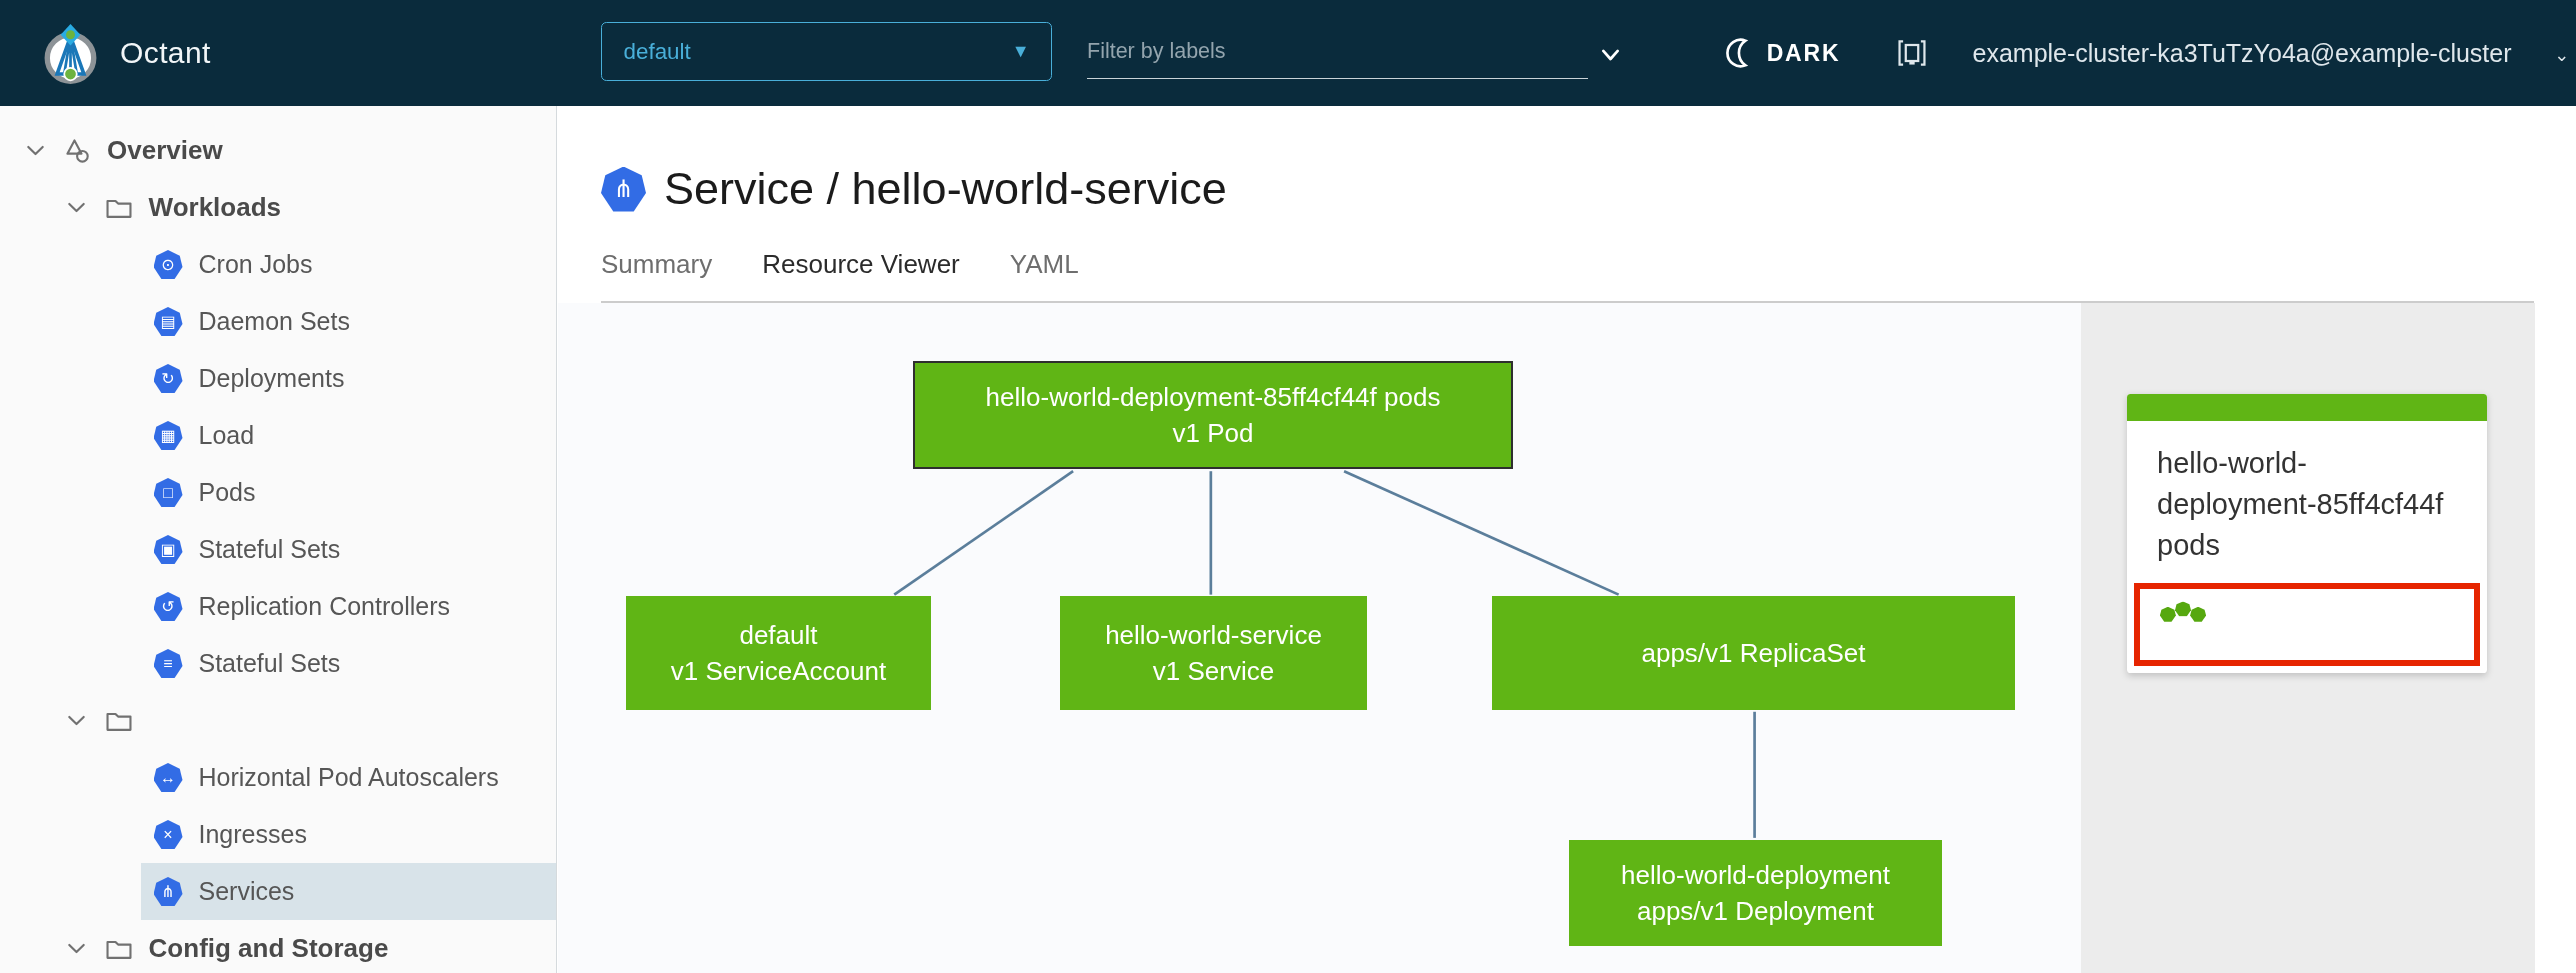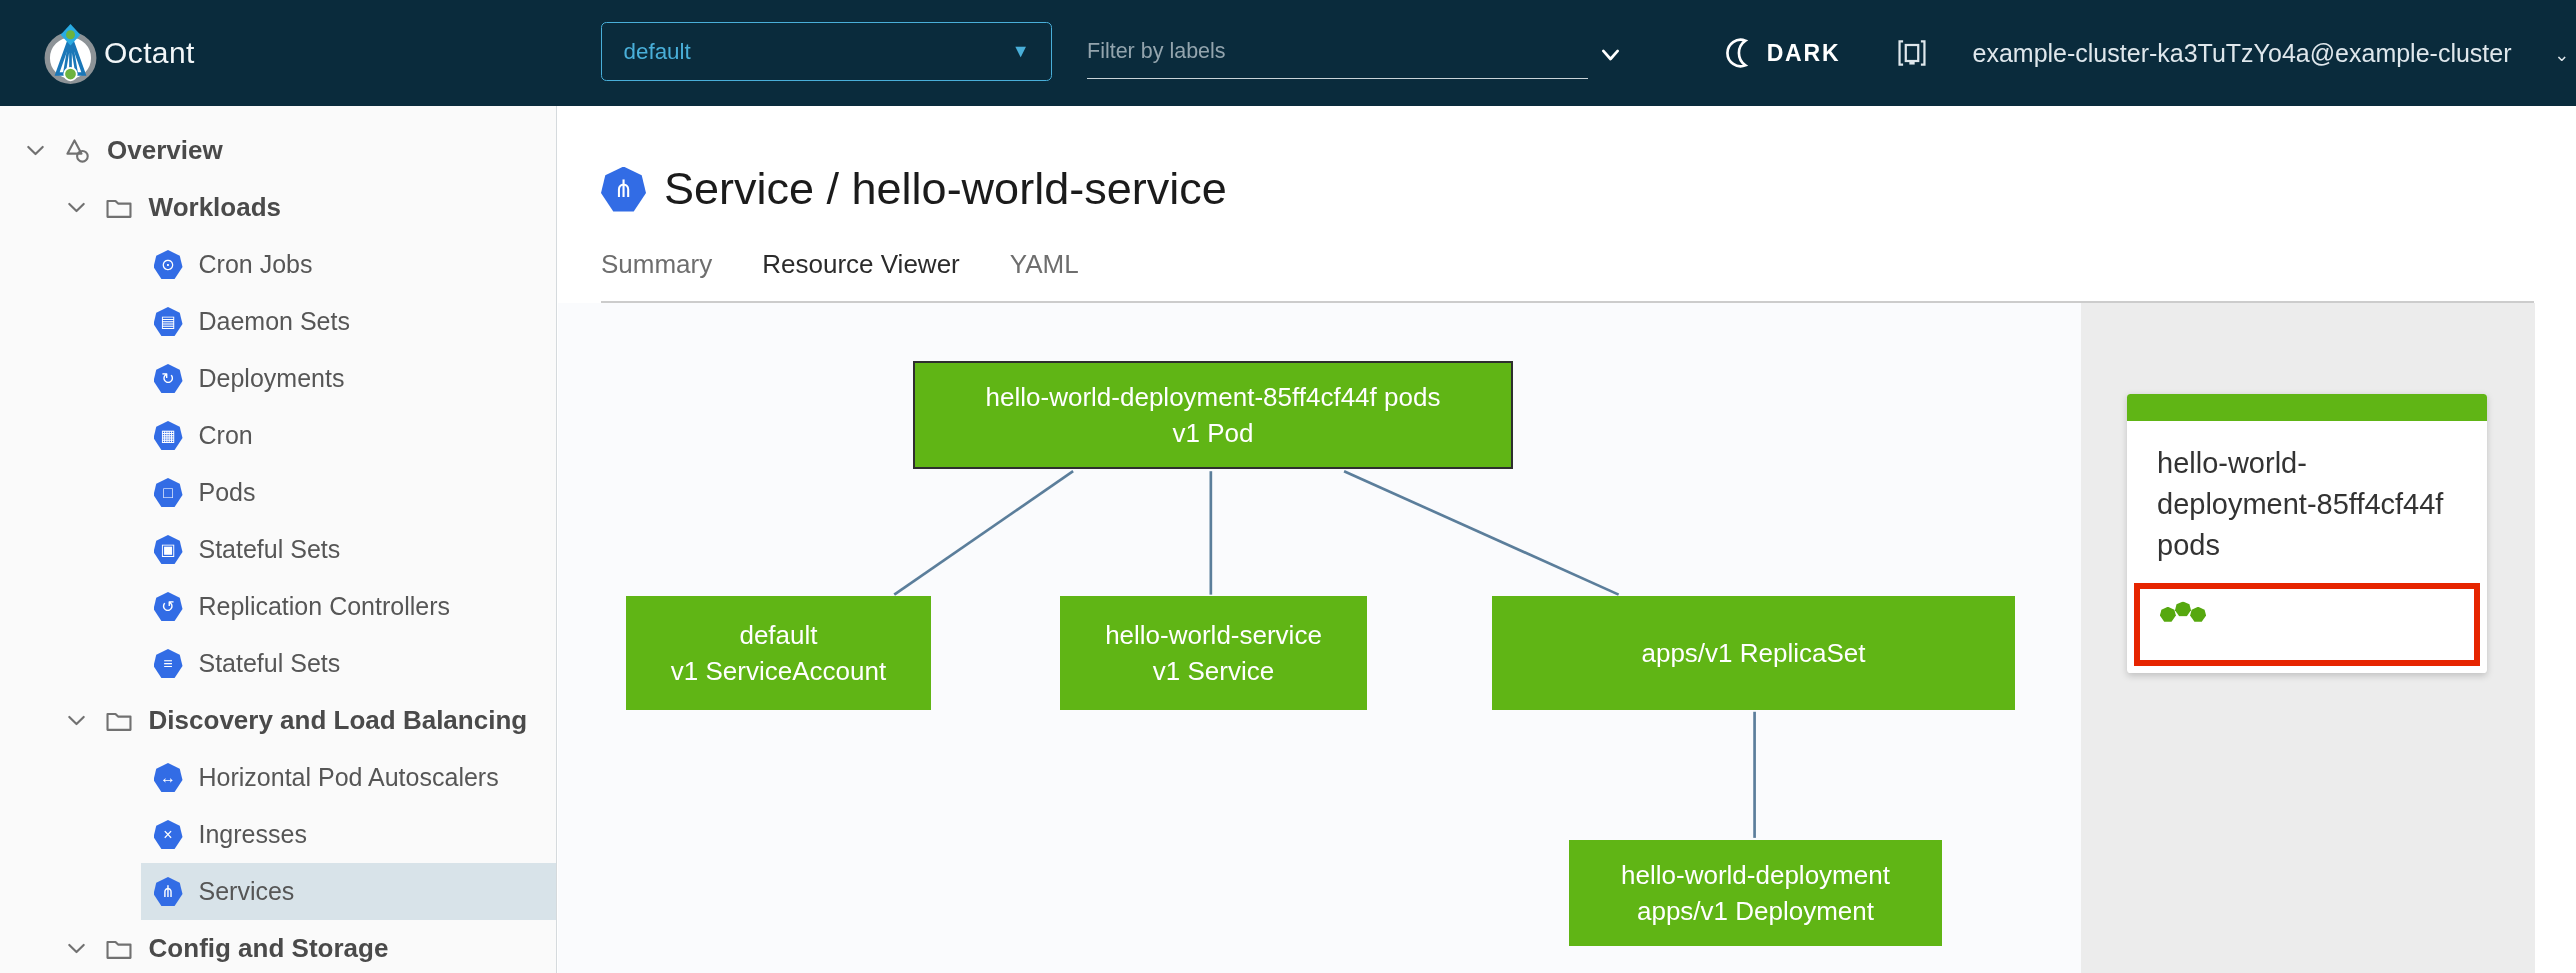--- a/index.html
+++ b/index.html
@@ -2,21 +2,21 @@
 <html style="font-size:14.3px"><head>
 <meta charset="utf-8">
 <style>
   * { margin:0; padding:0; box-sizing:border-box; }
   body { background:#ffffff; font-family:"Liberation Sans", sans-serif; }
   .screen { position:relative; width:2576px; height:973px; background:#ffffff; overflow:hidden; }
 
   
   .header { position:absolute; left:0; top:0; width:2576px; height:106px; background:#0a2b3c; }
   .logo { position:absolute; left:41px; top:21.5px; width:59px; height:63px; }
-  .brand { position:absolute; left:104px; top:0; height:106px; display:flex; align-items:center;
+  .brand { position:absolute; left:120px; top:0; height:106px; display:flex; align-items:center;
            color:#f2f6f8; font-size:30px; letter-spacing:0.4px; }
   .ns-select { position:absolute; left:601px; top:22.4px; width:451px; height:59px;
                border:1.8px solid #49afd9; border-radius:5.4px; display:flex; align-items:center;
                padding:0 21.5px; color:#49afd9; font-size:22.4px; cursor:pointer; }
   .ns-caret { margin-left:auto; font-size:18px; color:#49afd9; }
   .filter-wrap { position:absolute; left:1087px; top:25px; width:537px; height:57px; }
   .filter-input { width:501px; height:54px; background:transparent; border:none;
                   border-bottom:1.8px solid #c9d3d8; outline:none; color:#e8eef1; font-size:21.5px;
                   font-family:"Liberation Sans",sans-serif; }
   .filter-input::placeholder { color:#93a4ad; opacity:1; }
@@ -165,21 +165,21 @@
     <div class="nav-row leaf">
       <span class="hepta">
           <span>↻</span>
         </span>
       <span class="lbl">Deployments</span>
     </div>
     <div class="nav-row leaf">
       <span class="hepta">
           <span>▦</span>
         </span>
-      <span class="lbl">Cron</span>
+      <span class="lbl">Load</span>
     </div>
     <div class="nav-row leaf">
       <span class="hepta">
           <span>□</span>
         </span>
       <span class="lbl">Pods</span>
     </div>
     <div class="nav-row leaf">
       <span class="hepta">
           <span>▣</span>
@@ -199,21 +199,20 @@
       <span class="lbl">Stateful Sets</span>
     </div>
 
     <div class="nav-row lvl2">
       <svg class="chev" viewBox="0 0 30 30">
           <polyline class="stroke" points="7,11 15,19 23,11"></polyline>
         </svg>
       <svg class="tree-icon" viewBox="0 0 34 34">
         <path class="stroke" d="M4 9 L13 9 L16 12 L30 12 L30 27 L4 27 Z"></path>
       </svg>
-      <span class="lbl">Discovery and Load Balancing</span>
     </div>
 
     <div class="nav-row leaf">
       <span class="hepta">
           <span>↔</span>
         </span>
       <span class="lbl">Horizontal Pod Autoscalers</span>
     </div>
     <div class="nav-row leaf">
       <span class="hepta">

